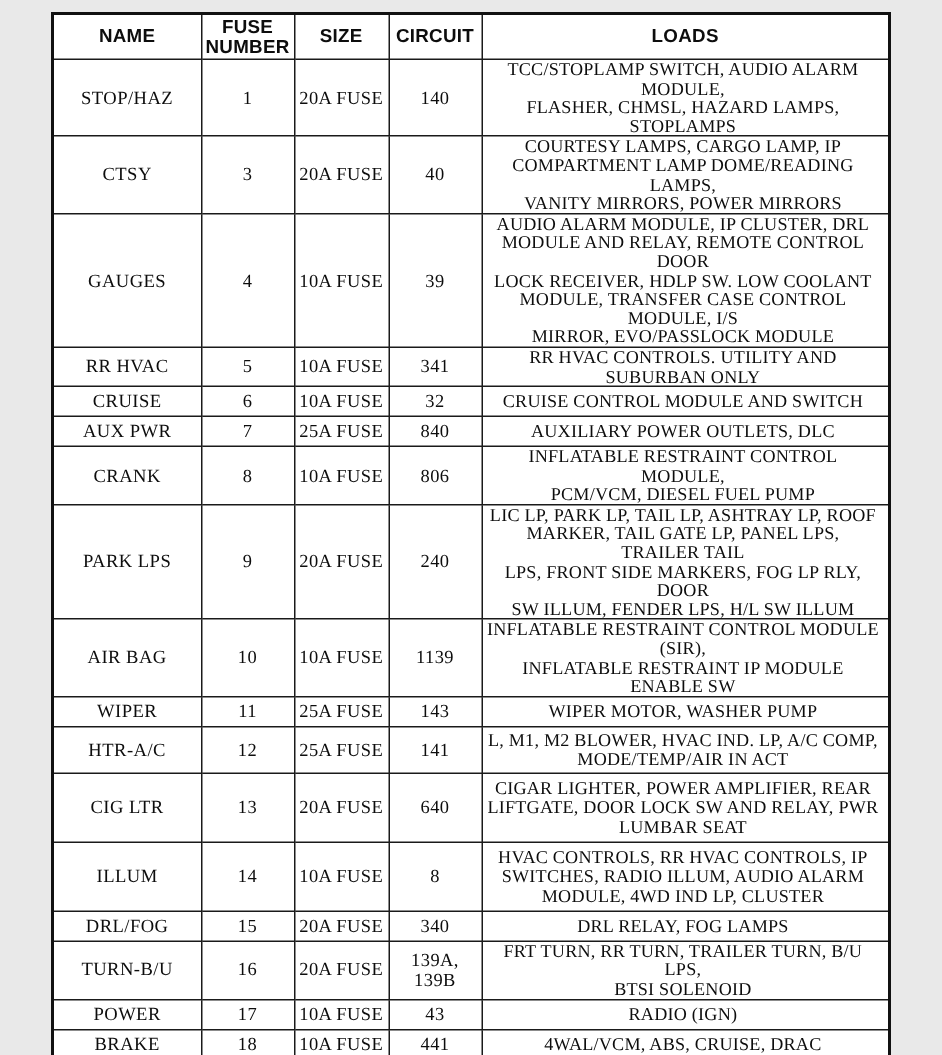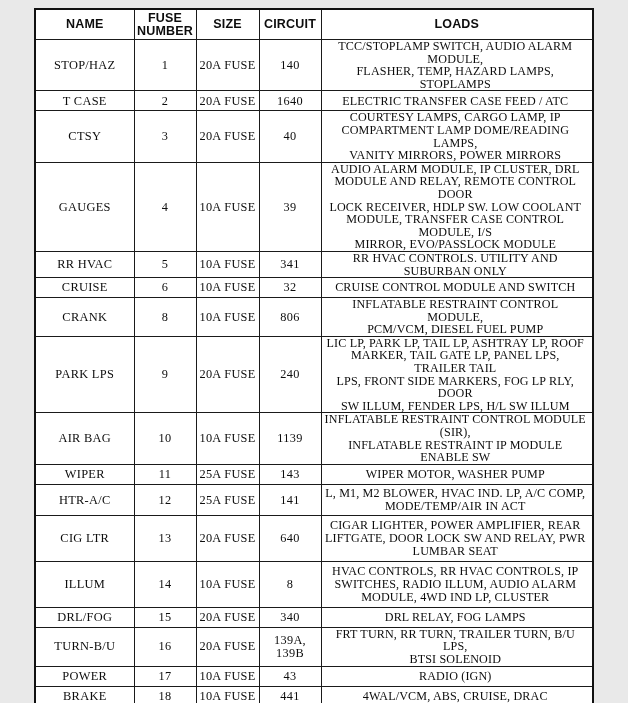--- a/index.html
+++ b/index.html
@@ -116,30 +116,21 @@
       </tr>
     </thead>
     <tbody id="fuse-rows">
         <tr class="lines-2">
           <td class="name-cell">STOP/HAZ</td>
           <td class="num-cell">1</td>
           <td class="size-cell">20A FUSE</td>
           <td class="circ-cell">140</td>
           <td class="loads-cell">
             <span class="loads-line">TCC/STOPLAMP SWITCH, AUDIO ALARM MODULE,</span>
-            <span class="loads-line">FLASHER, TEMP, HAZARD LAMPS, STOPLAMPS</span>
-          </td>
-        </tr>
-        <tr class="lines-1">
-          <td class="name-cell">T CASE</td>
-          <td class="num-cell">2</td>
-          <td class="size-cell">20A FUSE</td>
-          <td class="circ-cell">1640</td>
-          <td class="loads-cell">
-            <span class="loads-line">ELECTRIC TRANSFER CASE FEED / ATC</span>
+            <span class="loads-line">FLASHER, CHMSL, HAZARD LAMPS, STOPLAMPS</span>
           </td>
         </tr>
         <tr class="lines-3">
           <td class="name-cell">CTSY</td>
           <td class="num-cell">3</td>
           <td class="size-cell">20A FUSE</td>
           <td class="circ-cell">40</td>
           <td class="loads-cell">
             <span class="loads-line">COURTESY LAMPS, CARGO LAMP, IP</span>
             <span class="loads-line">COMPARTMENT LAMP DOME/READING LAMPS,</span>
@@ -170,20 +161,29 @@
         </tr>
         <tr class="lines-1">
           <td class="name-cell">CRUISE</td>
           <td class="num-cell">6</td>
           <td class="size-cell">10A FUSE</td>
           <td class="circ-cell">32</td>
           <td class="loads-cell">
             <span class="loads-line">CRUISE CONTROL MODULE AND SWITCH</span>
           </td>
         </tr>
+        <tr class="lines-1">
+          <td class="name-cell">AUX PWR</td>
+          <td class="num-cell">7</td>
+          <td class="size-cell">25A FUSE</td>
+          <td class="circ-cell">840</td>
+          <td class="loads-cell">
+            <span class="loads-line">AUXILIARY POWER OUTLETS, DLC</span>
+          </td>
+        </tr>
         <tr class="lines-2">
           <td class="name-cell">CRANK</td>
           <td class="num-cell">8</td>
           <td class="size-cell">10A FUSE</td>
           <td class="circ-cell">806</td>
           <td class="loads-cell">
             <span class="loads-line">INFLATABLE RESTRAINT CONTROL MODULE,</span>
             <span class="loads-line">PCM/VCM, DIESEL FUEL PUMP</span>
           </td>
         </tr>

